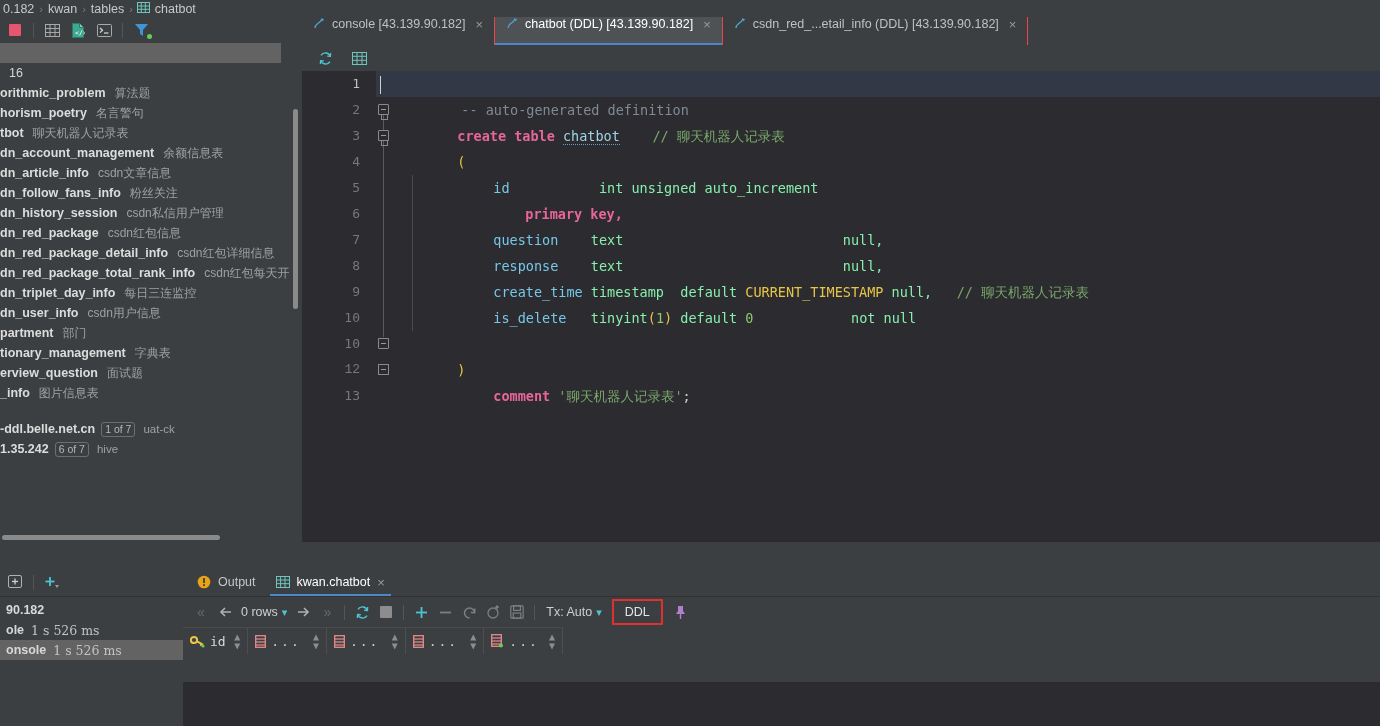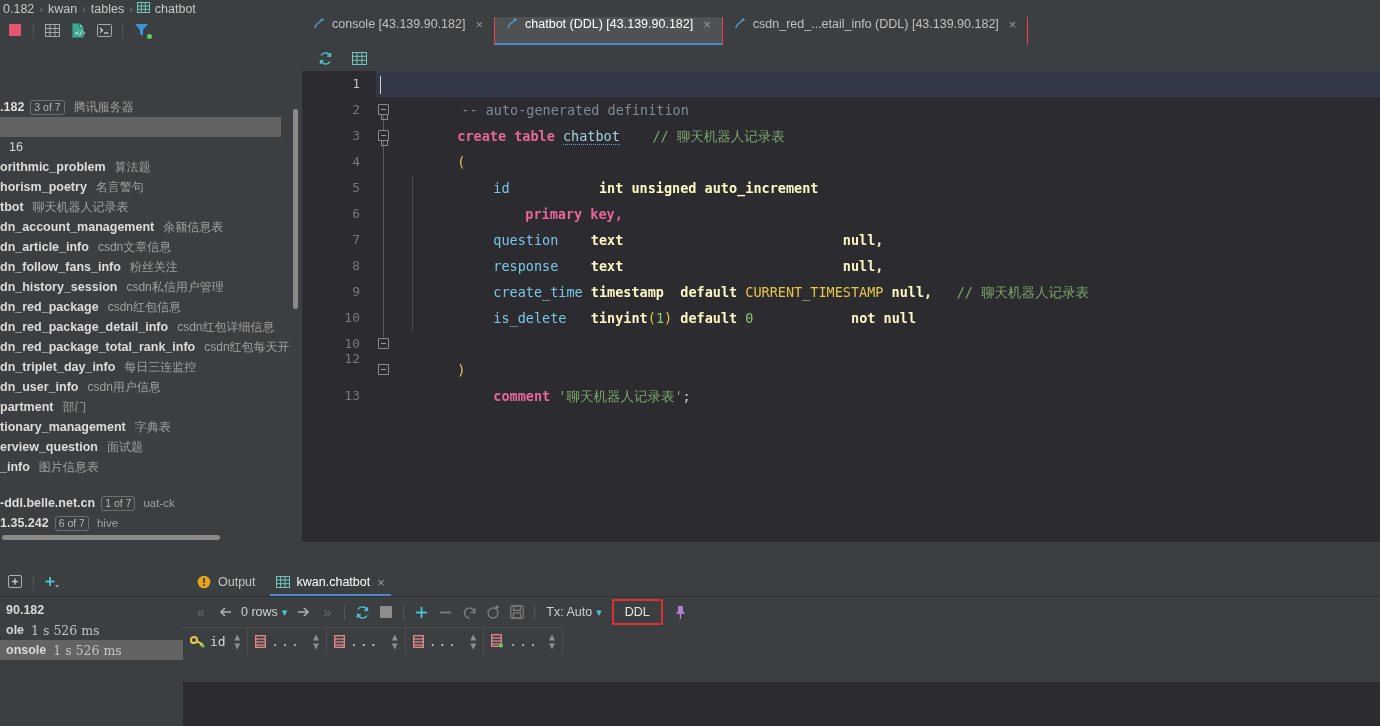--- a/index.html
+++ b/index.html
@@ -118,21 +118,21 @@
   .cl{position:absolute;left:0;height:26px;white-space:pre;}
   .curline{position:absolute;left:74px;right:0;height:26px;background:#323846;}
   .caret{position:absolute;width:1px;height:18px;background:#d0d0d0;}
   .indent-guide{position:absolute;width:1px;background:#4a4a52;}
   .k-cmt{color:#7f8a95;}
   .k-kw{color:#e8669a;font-weight:bold;}
   .k-tbl{color:#9fd4e8;border-bottom:1px dotted #6aa0b5;}
   .k-slash{color:#7aa86a;}
   .k-cn{color:#7aa86a;}
   .k-col{color:#77c8e8;}
-  .k-type{color:#fef9c3;font-weight:bold;}
+  .k-type{color:#86efac;font-weight:normal;}
   .k-paren{color:#e8c547;}
   .k-num{color:#8bc96a;}
   .k-const{color:#e8c547;}
   .k-str{color:#7aa86a;}
 
   
   .hsplit{position:absolute;left:0;top:542px;width:1380px;height:26px;background:#3c3f41;}
 
   
   .blpanel{position:absolute;left:0;top:568px;width:183px;height:158px;background:#3c3f41;}
@@ -273,25 +273,20 @@
           <svg width="15" height="14" viewBox="0 0 15 14">
               <path d="M1 1 H14 L9 7 V13 L6 11 V7 Z" fill="#3d94d6"></path>
             </svg>
           <span style="position:absolute;right:2px;bottom:3px;width:5px;height:5px;border-radius:50%;background:#62d052;"></span>
         </div>
       </div>
     </div>
 
     <div class="tree">
 
-      <div class="tree-row" style="margin-top:54px;">
-        <span class="name">.182</span>
-        <span class="badge">3 of 7</span>
-        <span class="cmt">腾讯服务器</span>
-      </div>
 
       <div class="tree-row selected" style="height:20px;width:281px;">
         <span></span>
       </div>
 
       <div class="tree-row" style="padding-left:9px;">
         <span class="plain">16</span>
       </div>
 
       <div id="tree-items">
@@ -437,21 +432,21 @@
             <div class="gnum" style="top: 31px;">2</div>
             <div class="gnum" style="top: 57px;">3</div>
             <div class="gnum" style="top: 83px;">4</div>
             <div class="gnum" style="top: 109px;">5</div>
             <div class="gnum" style="top: 135px;">6</div>
             <div class="gnum" style="top: 161px;">7</div>
             <div class="gnum" style="top: 187px;">8</div>
             <div class="gnum" style="top: 213px;">9</div>
             <div class="gnum" style="top: 239px;">10</div>
             <div class="gnum" style="top: 265px;">10</div>
-            <div class="gnum" style="top: 280px;">12</div>
+            <div class="gnum" style="top: 291px; font-family: Liberation Mono, monospace;">12</div>
             <div class="gnum" style="top: 317px;">13</div>
           </div>
 
         <div class="fold-line" style="top:34px;height:232px;"></div>
         <div class="fold top" style="top:33px;"></div>
         <div class="fold top" style="top:59px;"></div>
         <div class="fold" style="top:267px;border-radius:0 0 1px 1px;"></div>
         <div class="fold" style="top:293px;"></div>
       </div>
 

